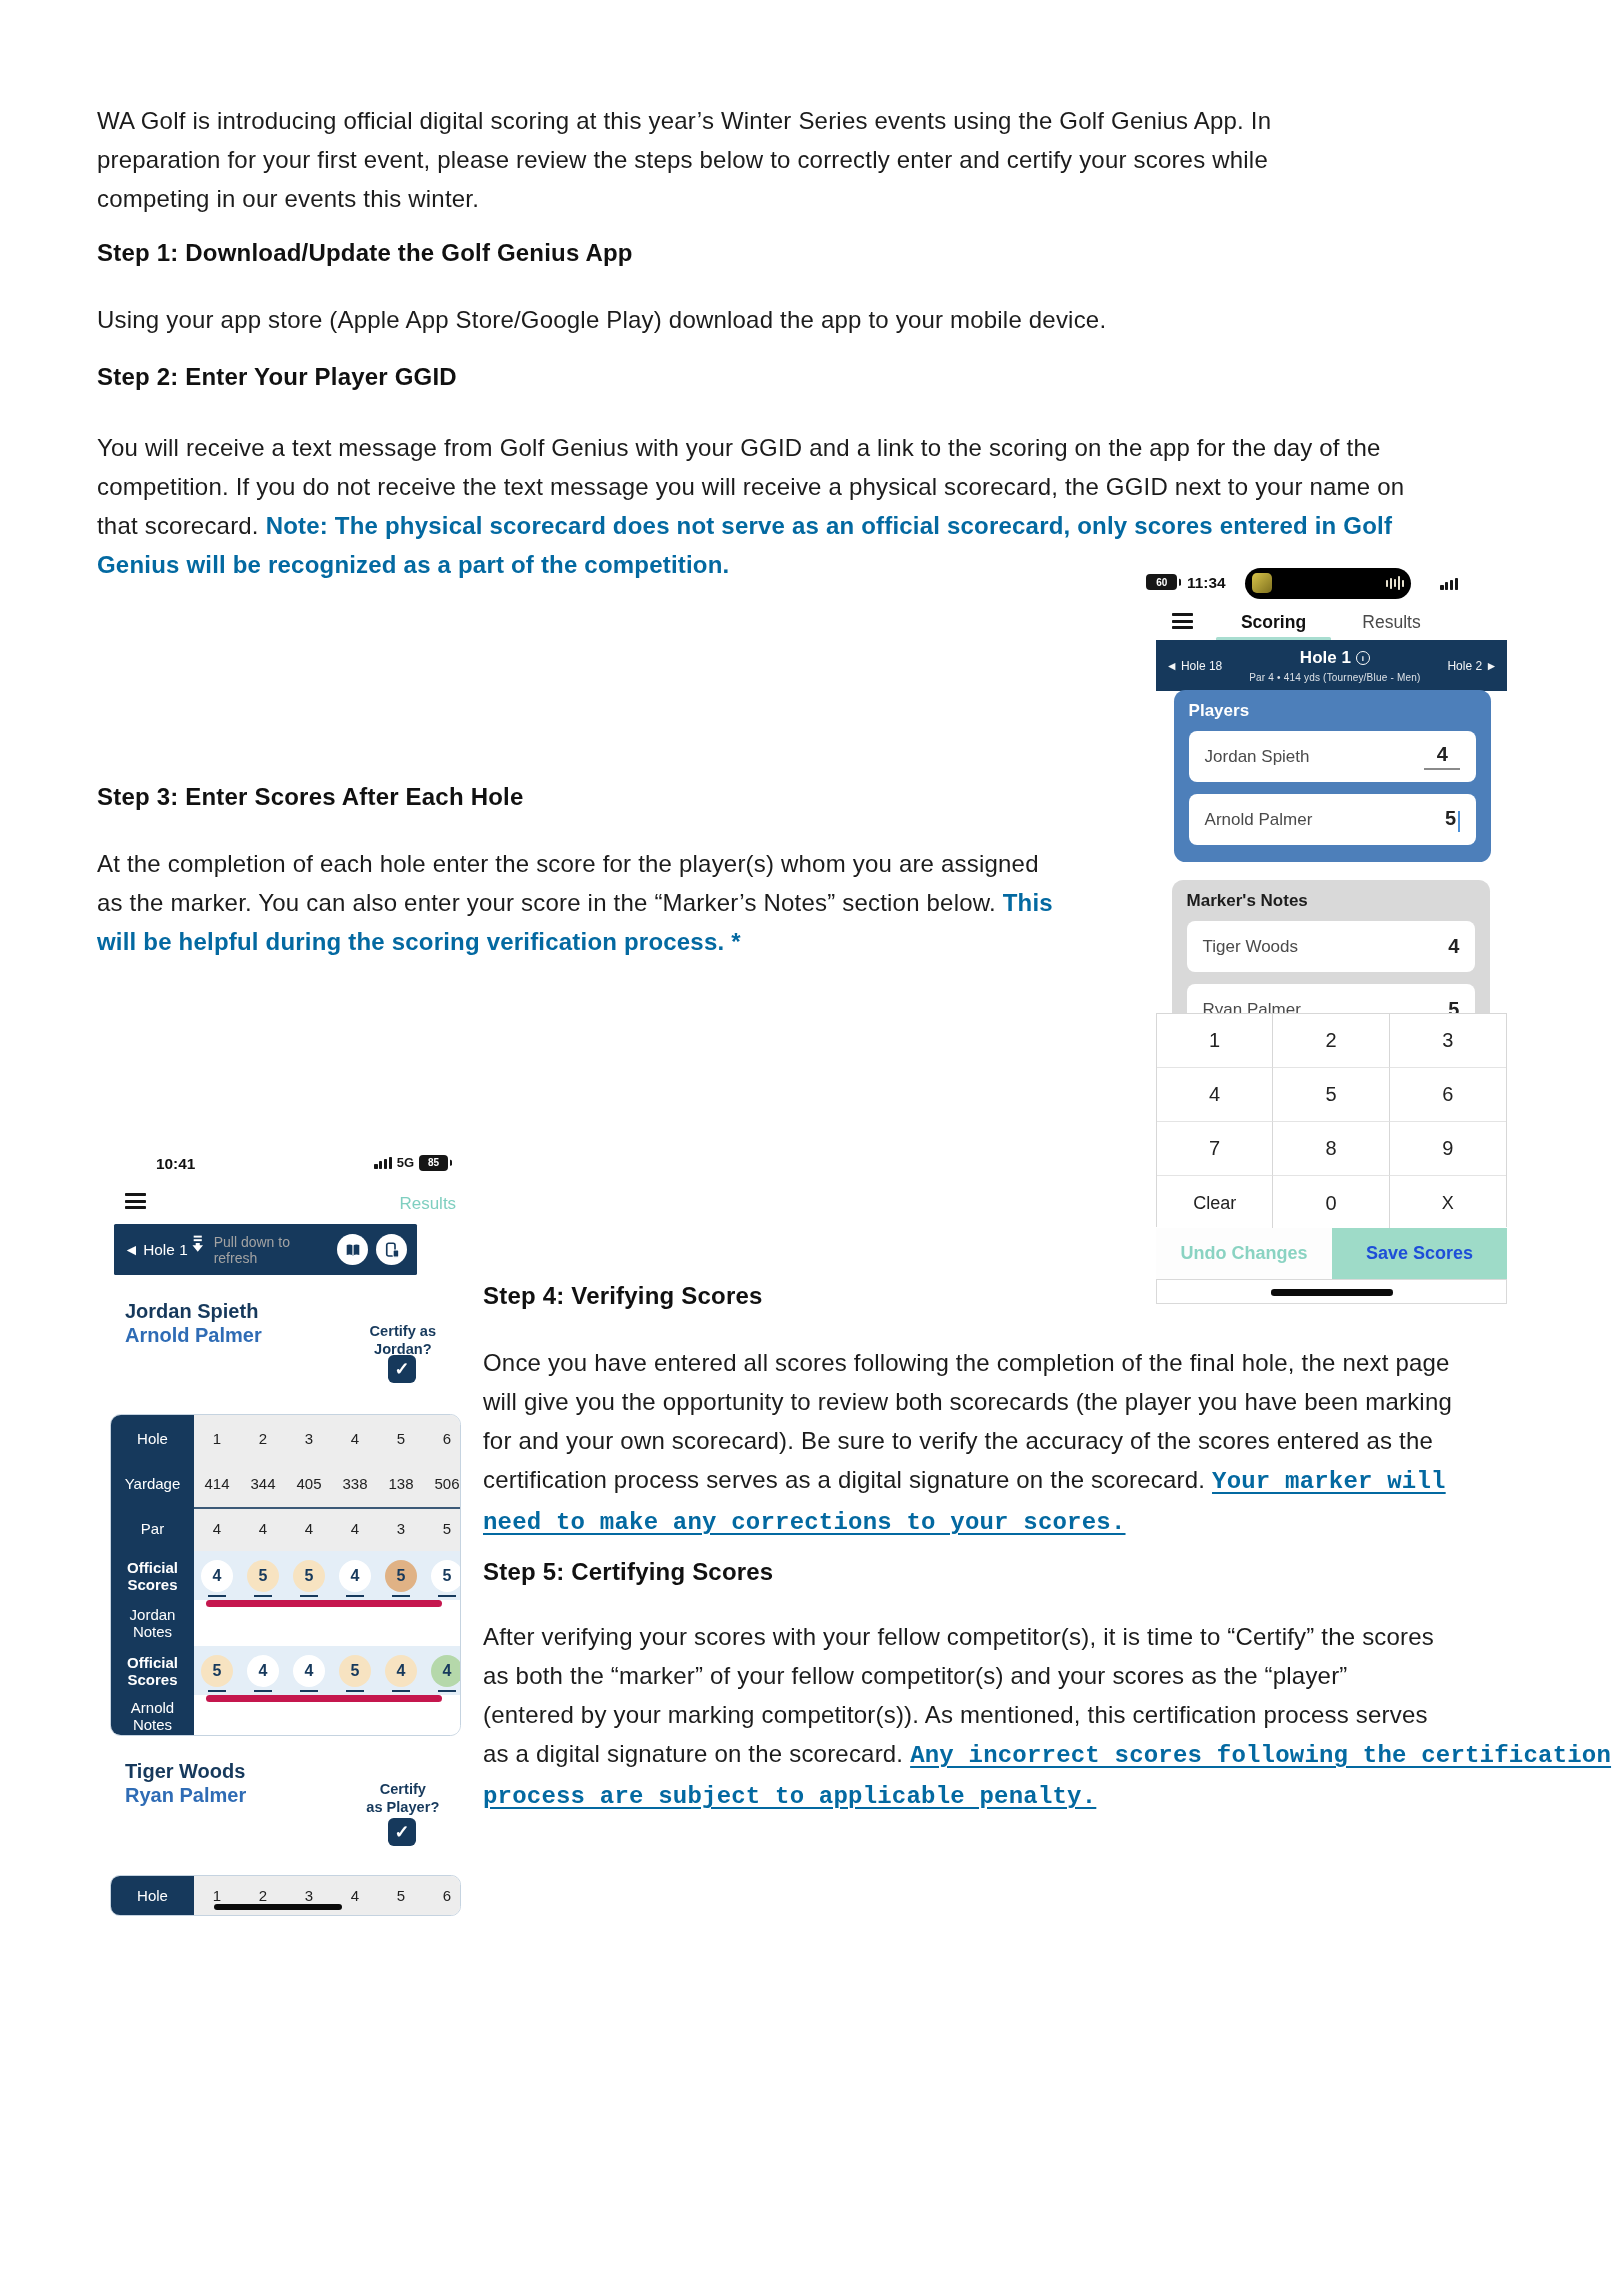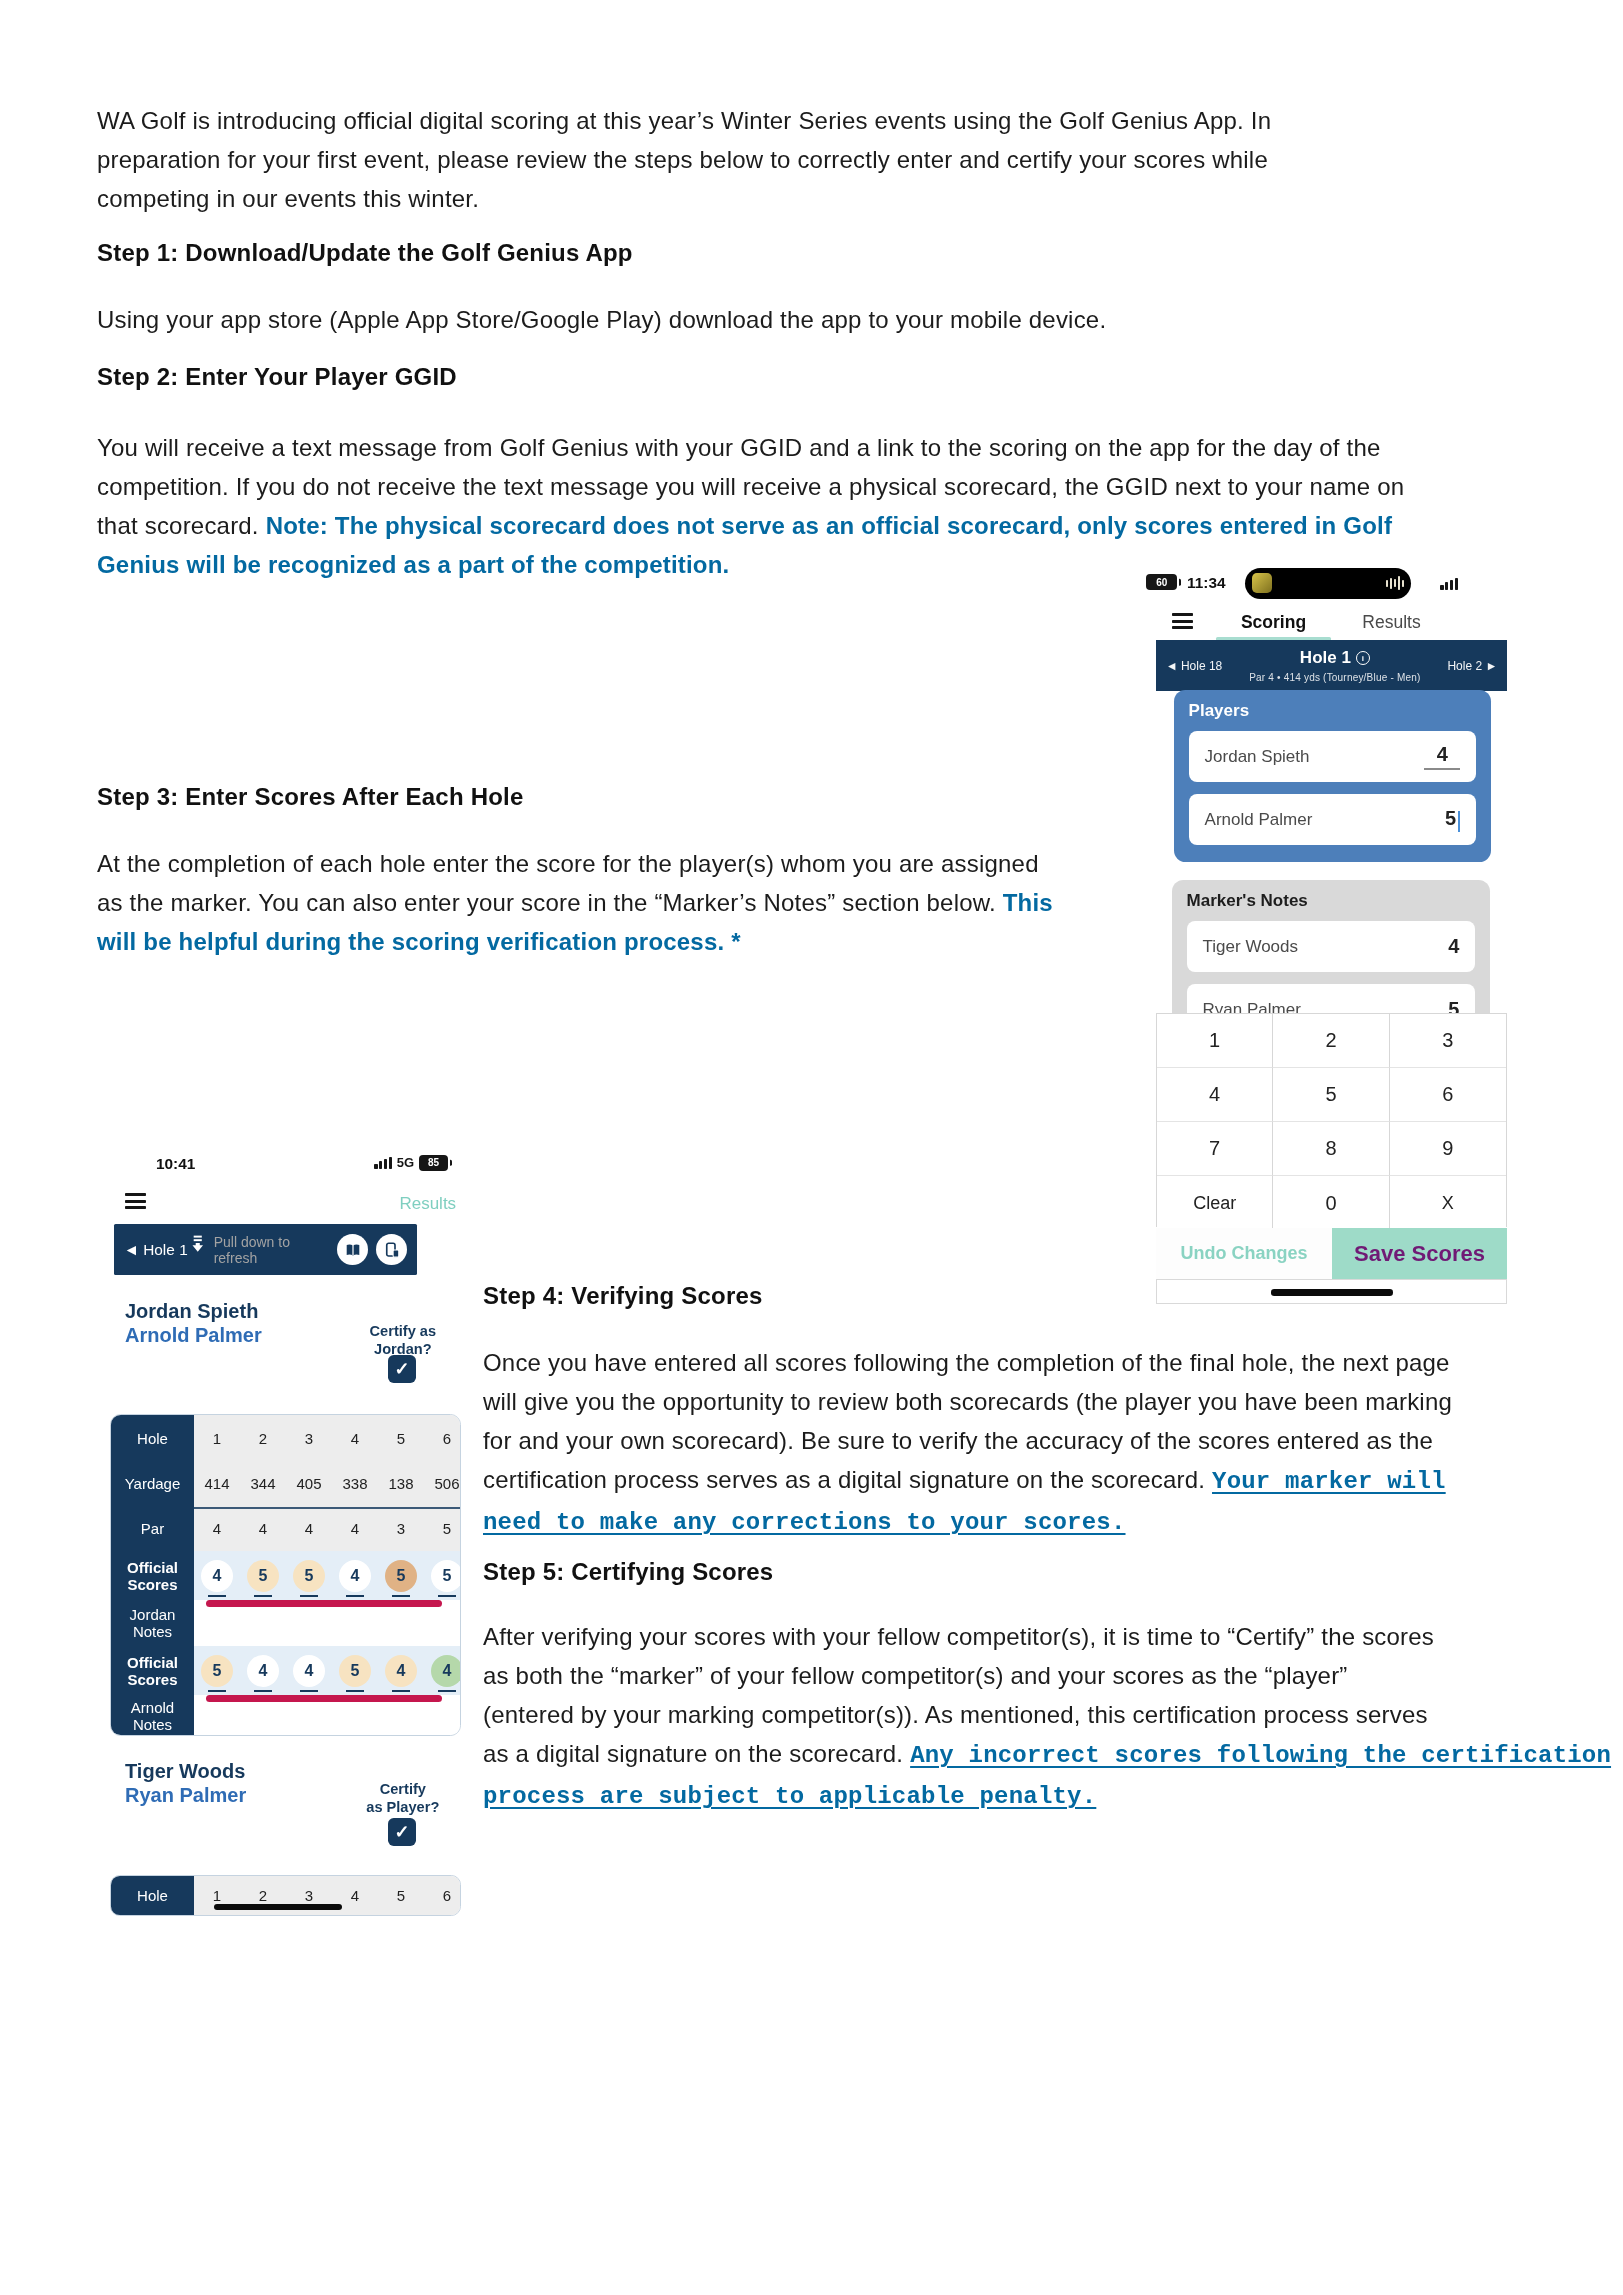--- a/index.html
+++ b/index.html
@@ -64,21 +64,21 @@
              display:grid;grid-template-columns:repeat(3,1fr);grid-auto-rows:54px;
              border:0.8px solid #d7d7d7;border-bottom:none;box-sizing:border-box;}
   .p1-key{display:flex;align-items:center;justify-content:center;font-size:20px;color:#222;
           border-right:0.8px solid #d7d7d7;border-bottom:0.8px solid #e4e4e4;background:#fff;}
   .p1-key:nth-child(3n){border-right:none;}
   .p1-key:nth-child(n+10){border-bottom:none;}
   .p1-actions{left:0;top:665px;width:351px;height:51px;display:flex;z-index:2;}
   .p1-undo{flex:1;display:flex;align-items:center;justify-content:center;background:#fdfdfd;
            color:#8ad3c2;font-size:18px;font-weight:bold;}
   .p1-save{width:175px;display:flex;align-items:center;justify-content:center;background:#9edbc8;
-           color:#701a75;font-size:22px;font-weight:bold;}
+           color:#1d4ed8;font-size:18px;font-weight:bold;}
   .p1-homebar{left:0;top:716px;width:351px;height:25px;background:#fff;border:0.8px solid #d9d9d9;
               box-sizing:border-box;z-index:2;}
   .p1-homepill{left:114px;top:9.7px;width:122px;height:6.5px;background:#0b0b0b;border-radius:3.2px;}
 
   
   #phone2{left:96px;top:1140px;width:365px;height:781px;background:#fff;overflow:hidden;}
   .p2-time{left:60px;top:14.6px;font-size:15.4px;font-weight:bold;color:#111;}
   .p2-status{right:13px;top:14.6px;display:flex;align-items:center;gap:4.9px;}
   .p2-5g{font-size:13px;font-weight:bold;color:#161616;}
   .p2-batt{width:29px;height:16px;}

